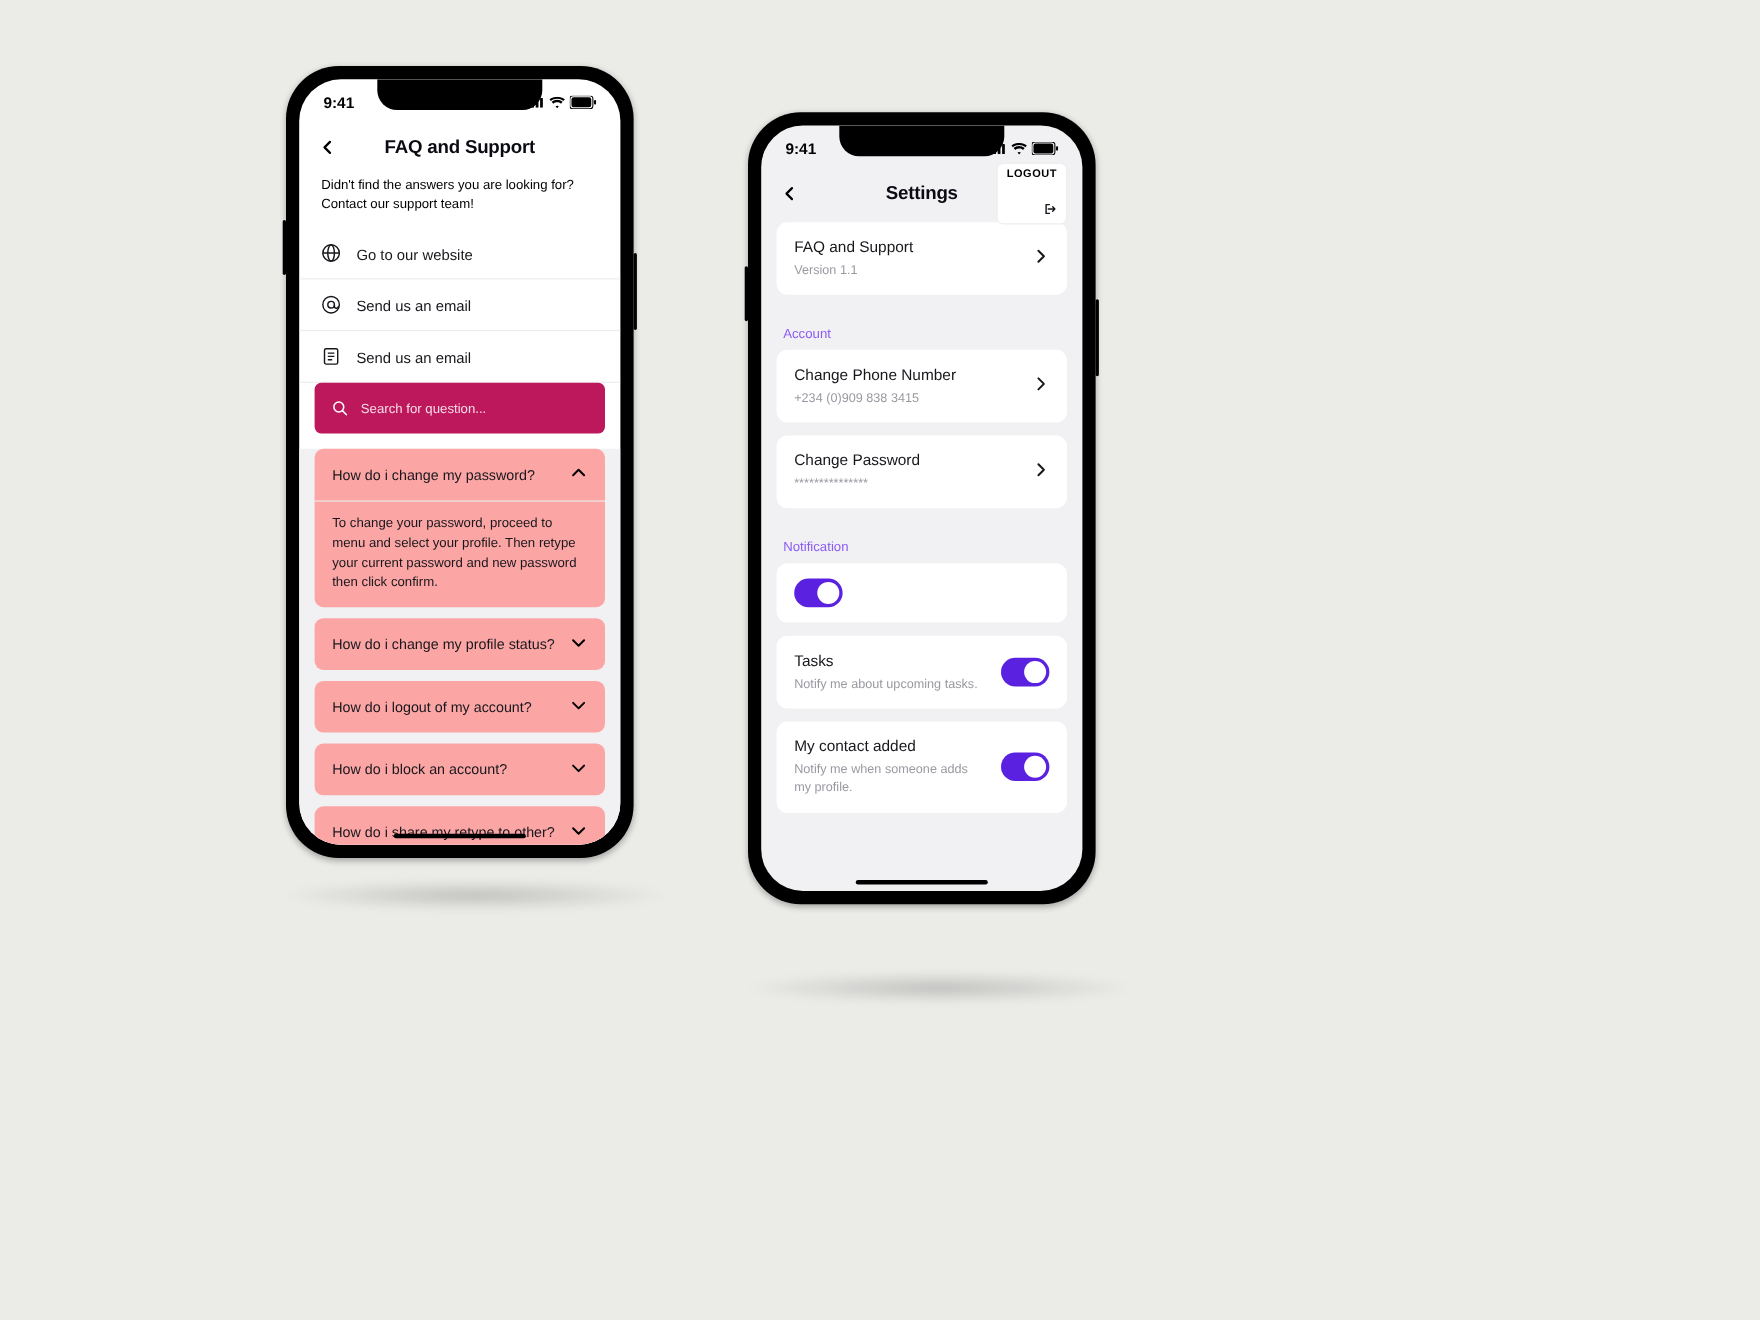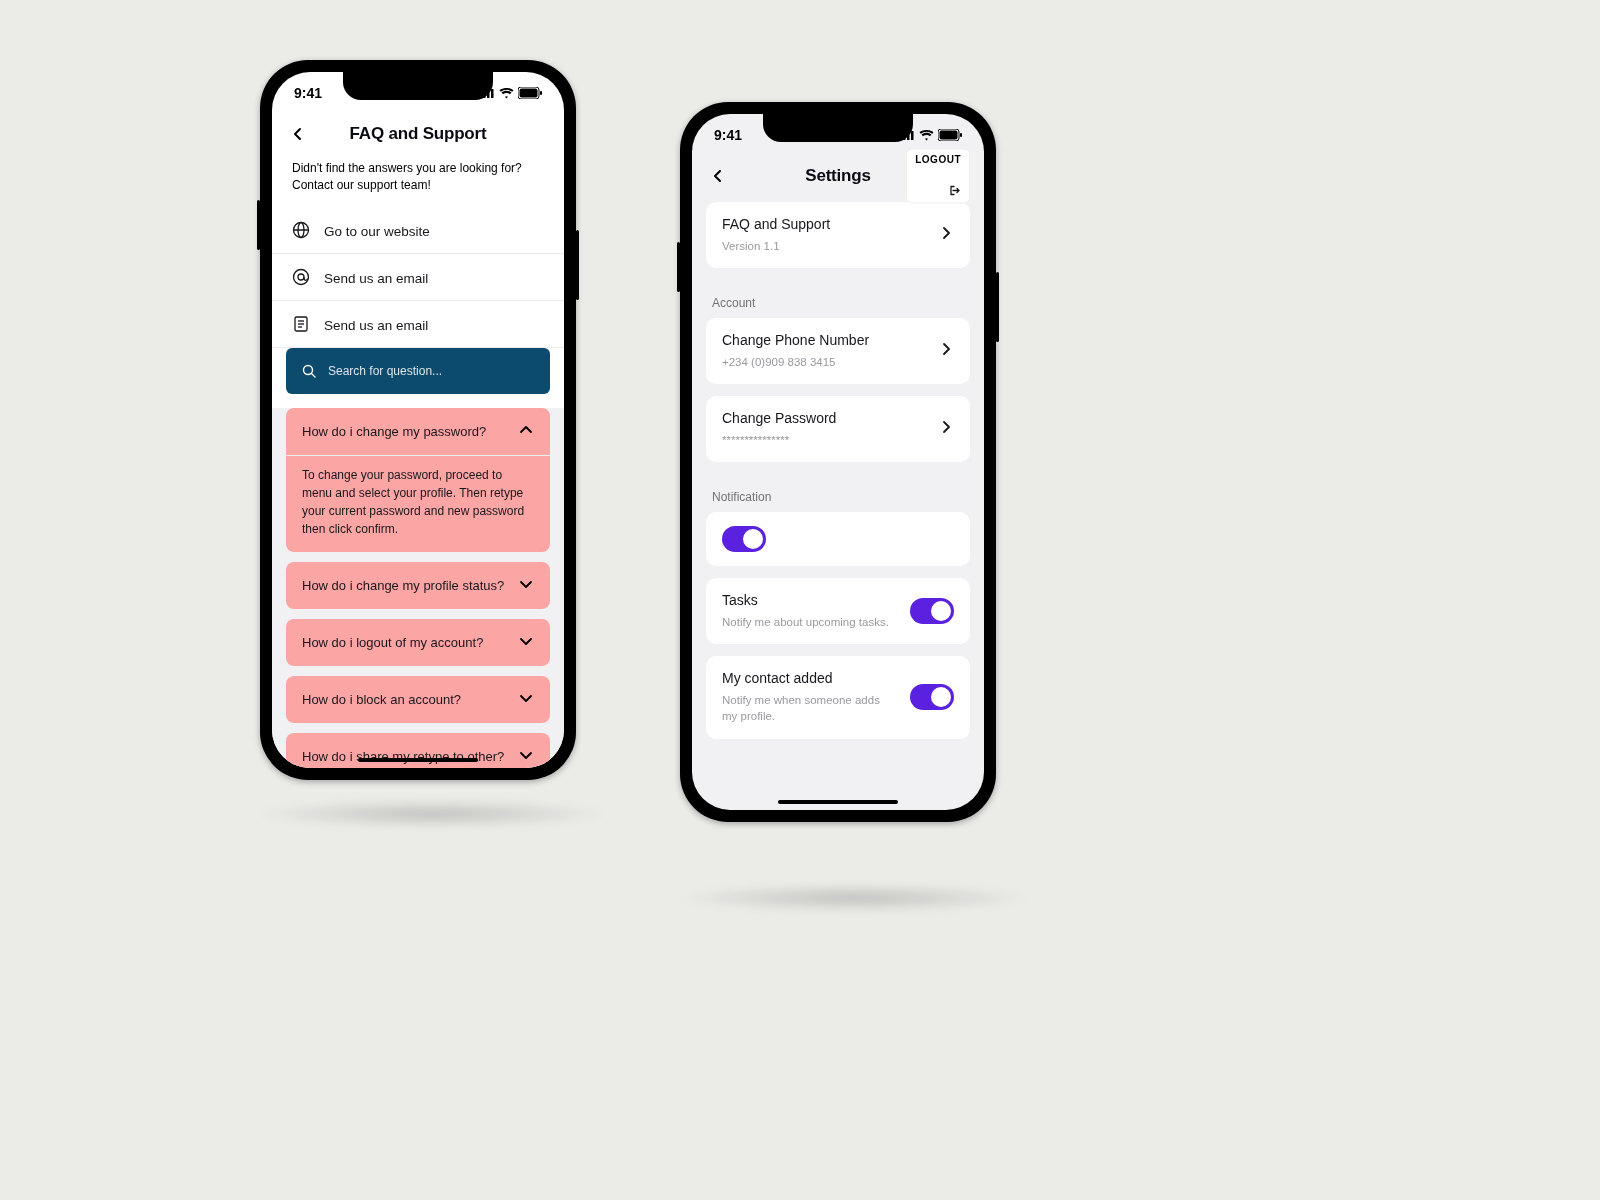--- a/index.html
+++ b/index.html
@@ -119,21 +119,21 @@
   .link-row:last-of-type { border-bottom:none; }
   .ic { width:18px; height:18px; display:flex; align-items:center; justify-content:center; flex-shrink:0; }
 
   .lower-faq {
     background:#f1f0f3;
     padding:0 14px 14px;
   }
 
   .searchbar {
     margin:0 14px 14px;
-    background:#0c4a6e;
+    background:#be185d;
     border-radius:6px;
     height:46px;
     display:flex;
     align-items:center;
     padding:0 14px;
     gap:10px;
     cursor:text;
   }
   .searchbar input {
     border:none; outline:none;
@@ -161,21 +161,21 @@
   .acc-body {
     border-top:1px solid #eee;
     padding:10px 16px 14px;
     font-size:12px;
     line-height:1.5;
     color:#17171c;
   }
 
   .section-label {
     font-size:12px;
-    color:#737373;
+    color:#8b5cf6;
     padding:16px 20px 8px;
   }
 
   .card {
     background:#fff;
     border-radius:10px;
     margin:0 14px 12px;
     padding:14px 16px;
     display:flex;
     align-items:center;

